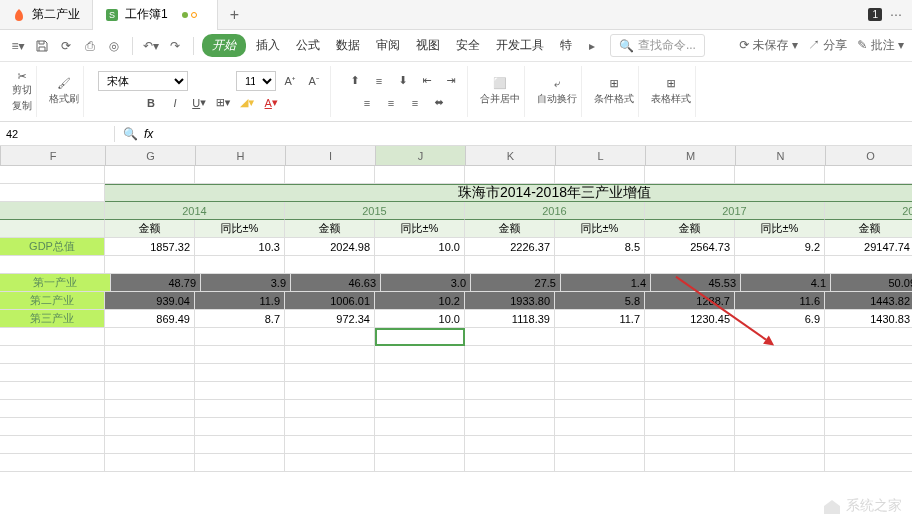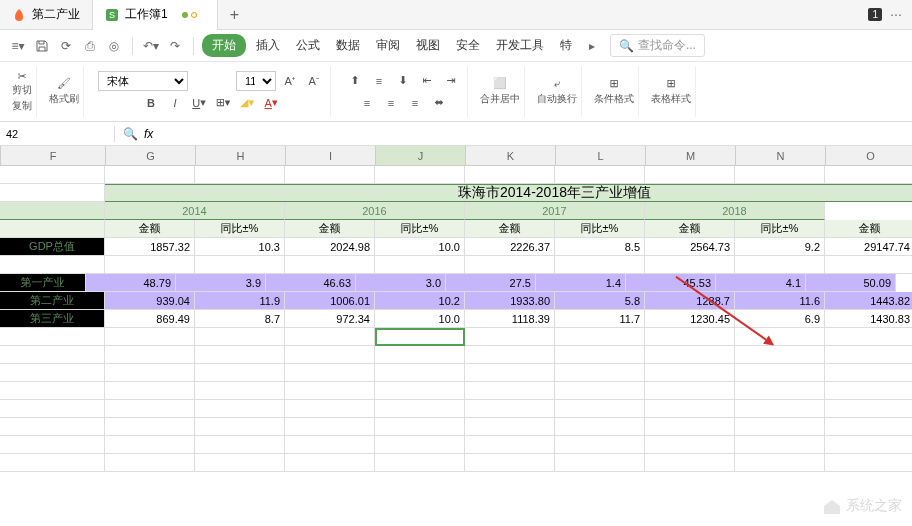--- a/index.html
+++ b/index.html
@@ -11,21 +11,21 @@
 .tab-dots { display: flex; gap: 3px; padding: 0 8px; }
 .dot { width: 6px; height: 6px; border-radius: 50%; }
 .dot.g { background: #7cb342; }
 .dot.o { background: #ff9800; border: 1px solid #ff9800; background: transparent; }
 .tab-add { padding: 0 12px; font-size: 16px; color: #666; cursor: pointer; }
 .right-icons { margin-left: auto; display: flex; align-items: center; gap: 8px; padding-right: 10px; }
 .badge { background: #333; color: #fff; padding: 1px 4px; border-radius: 2px; font-size: 10px; }
 .menu-bar { display: flex; align-items: center; height: 32px; background: #fff; border-bottom: 1px solid #e5e5e5; padding: 0 8px; gap: 4px; }
 .menu-icon-btn { width: 20px; height: 20px; display: flex; align-items: center; justify-content: center; cursor: pointer; color: #666; }
 .menu-sep { width: 1px; height: 18px; background: #ddd; margin: 0 4px; }
-.menu-pill { background: #51a351; color: #fff; padding: 3px 10px; border-radius: 10px; font-size: 12px; }
+.menu-pill { background: #51a351; color: #fff; padding: 3px 10px; border-radius: 10px; font-size: 12px; font-style: italic; }
 .menu-item { padding: 3px 6px; cursor: pointer; color: #333; }
 .search-box { display: flex; align-items: center; gap: 4px; border: 1px solid #ddd; border-radius: 3px; padding: 2px 8px; color: #999; margin-left: 4px; }
 .right-menu { margin-left: auto; display: flex; gap: 10px; align-items: center; color: #666; }
 .ribbon { display: flex; height: 60px; background: #fff; border-bottom: 1px solid #ddd; padding: 4px 8px; gap: 8px; }
 .ribbon-group { display: flex; flex-direction: column; align-items: center; justify-content: center; gap: 2px; padding: 0 6px; border-right: 1px solid #eee; font-size: 11px; color: #555; }
 .ribbon-group.narrow { padding: 0 4px; }
 .ribbon-row { display: flex; align-items: center; gap: 4px; }
 .ribbon-btn { display: flex; align-items: center; justify-content: center; cursor: pointer; min-width: 20px; height: 20px; color: #555; }
 .font-select { border: 1px solid #ccc; padding: 2px 4px; font-size: 11px; background: #fff; }
 .font-select.name { width: 90px; }
@@ -39,22 +39,22 @@
 .col-h { border-right: 1px solid #ccc; display: flex; align-items: center; justify-content: center; color: #666; font-size: 11px; }
 .col-h.selected { background: #d8e8d0; }
 .grid-body { display: flex; }
 .cells { position: relative; }
 .data-row { display: flex; height: 18px; }
 .cell { border-right: 1px solid #ddd; border-bottom: 1px solid #ddd; display: flex; align-items: center; padding: 0 4px; font-size: 11px; overflow: hidden; white-space: nowrap; }
 .cell.right { justify-content: flex-end; }
 .title-cell { background: #d9ead3; font-size: 14px; justify-content: center; border-top: 1px solid #5b8c5a; border-bottom: 1px solid #5b8c5a; }
 .year-header { background: #d9ead3; color: #5b8c5a; justify-content: center; border-bottom: 1px solid #5b8c5a; }
 .sub-header { background: #eaf3e6; justify-content: center; font-size: 11px; }
-.label-cell { background: #000000; color: #5b8c5a; justify-content: center; }
-.data-cell-alt { background: #c4b5fd; }
+.label-cell { background: #bef264; color: #5b8c5a; justify-content: center; }
+.data-cell-alt { background: #737373; }
 .selected-cell { border: 2px solid #51a351 !important; }
 .red-arrow { position: absolute; top: 155px; left: 665px; transform: rotate(35deg); }
 .watermark { position: absolute; bottom: 10px; right: 10px; opacity: 0.25; font-size: 14px; color: #666; display: flex; align-items: center; gap: 4px; }
 svg { display: block; }
 </style>
 </head>
 <body>
 
 <div class="tabs-bar">
   <div class="tab">
@@ -106,20 +106,25 @@
   <span class="menu-item">审阅</span>
   <span class="menu-item">视图</span>
   <span class="menu-item">安全</span>
   <span class="menu-item">开发工具</span>
   <span class="menu-item">特</span>
   <span class="menu-icon-btn">▸</span>
   <div class="search-box">
     <span>🔍</span>
     <span>查找命令...</span>
   </div>
+  <div class="right-menu">
+    <span>⟳ <span>未保存</span> ▾</span>
+    <span>↗ <span>分享</span></span>
+    <span>✎ <span>批注</span> ▾</span>
+  </div>
 </div>
 
 <div class="ribbon">
   <div class="ribbon-group narrow">
     <div class="ribbon-row">
       <div style="display:flex;flex-direction:column;align-items:center">
         <span>✂</span>
         <span style="font-size:10px">剪切</span>
       </div>
     </div>
@@ -222,20 +227,21 @@
           <div class="cell " style="width: 90px;"></div>
           <div class="cell " style="width: 90px;"></div>
         </div>
         <div class="data-row">
           <div class="cell " style="width: 105px;"></div>
           <div class="cell title-cell" style="width: 900px;">珠海市2014-2018年三产业增值</div>
         </div>
         <div class="data-row">
           <div class="cell year-header" style="width: 105px;"></div>
           <div class="cell year-header" style="width: 180px;">2014</div>
+          <div class="cell year-header" style="width: 180px;">2015</div>
           <div class="cell year-header" style="width: 180px;">2016</div>
           <div class="cell year-header" style="width: 180px;">2017</div>
           <div class="cell year-header" style="width: 180px;">2018</div>
         </div>
         <div class="data-row">
           <div class="cell sub-header" style="width: 105px;"></div>
           <div class="cell sub-header" style="width: 90px;">金额</div>
           <div class="cell sub-header" style="width: 90px;">同比±%</div>
           <div class="cell sub-header" style="width: 90px;">金额</div>
           <div class="cell sub-header" style="width: 90px;">同比±%</div>
@@ -263,21 +269,21 @@
           <div class="cell right" style="width: 90px;"></div>
           <div class="cell right" style="width: 90px;"></div>
           <div class="cell right" style="width: 90px;"></div>
           <div class="cell right" style="width: 90px;"></div>
           <div class="cell right" style="width: 90px;"></div>
           <div class="cell right" style="width: 90px;"></div>
           <div class="cell right" style="width: 90px;"></div>
           <div class="cell right" style="width: 90px;"></div>
         </div>
         <div class="data-row">
-          <div class="cell label-cell" style="width: 86px;">第一产业</div>
+          <div class="cell label-cell" style="width: 111px;">第一产业</div>
           <div class="cell right data-cell-alt" style="width: 90px;">48.79</div>
           <div class="cell right data-cell-alt" style="width: 90px;">3.9</div>
           <div class="cell right data-cell-alt" style="width: 90px;">46.63</div>
           <div class="cell right data-cell-alt" style="width: 90px;">3.0</div>
           <div class="cell right data-cell-alt" style="width: 90px;">27.5</div>
           <div class="cell right data-cell-alt" style="width: 90px;">1.4</div>
           <div class="cell right data-cell-alt" style="width: 90px;">45.53</div>
           <div class="cell right data-cell-alt" style="width: 90px;">4.1</div>
           <div class="cell right data-cell-alt" style="width: 90px;">50.09</div>
         </div>

